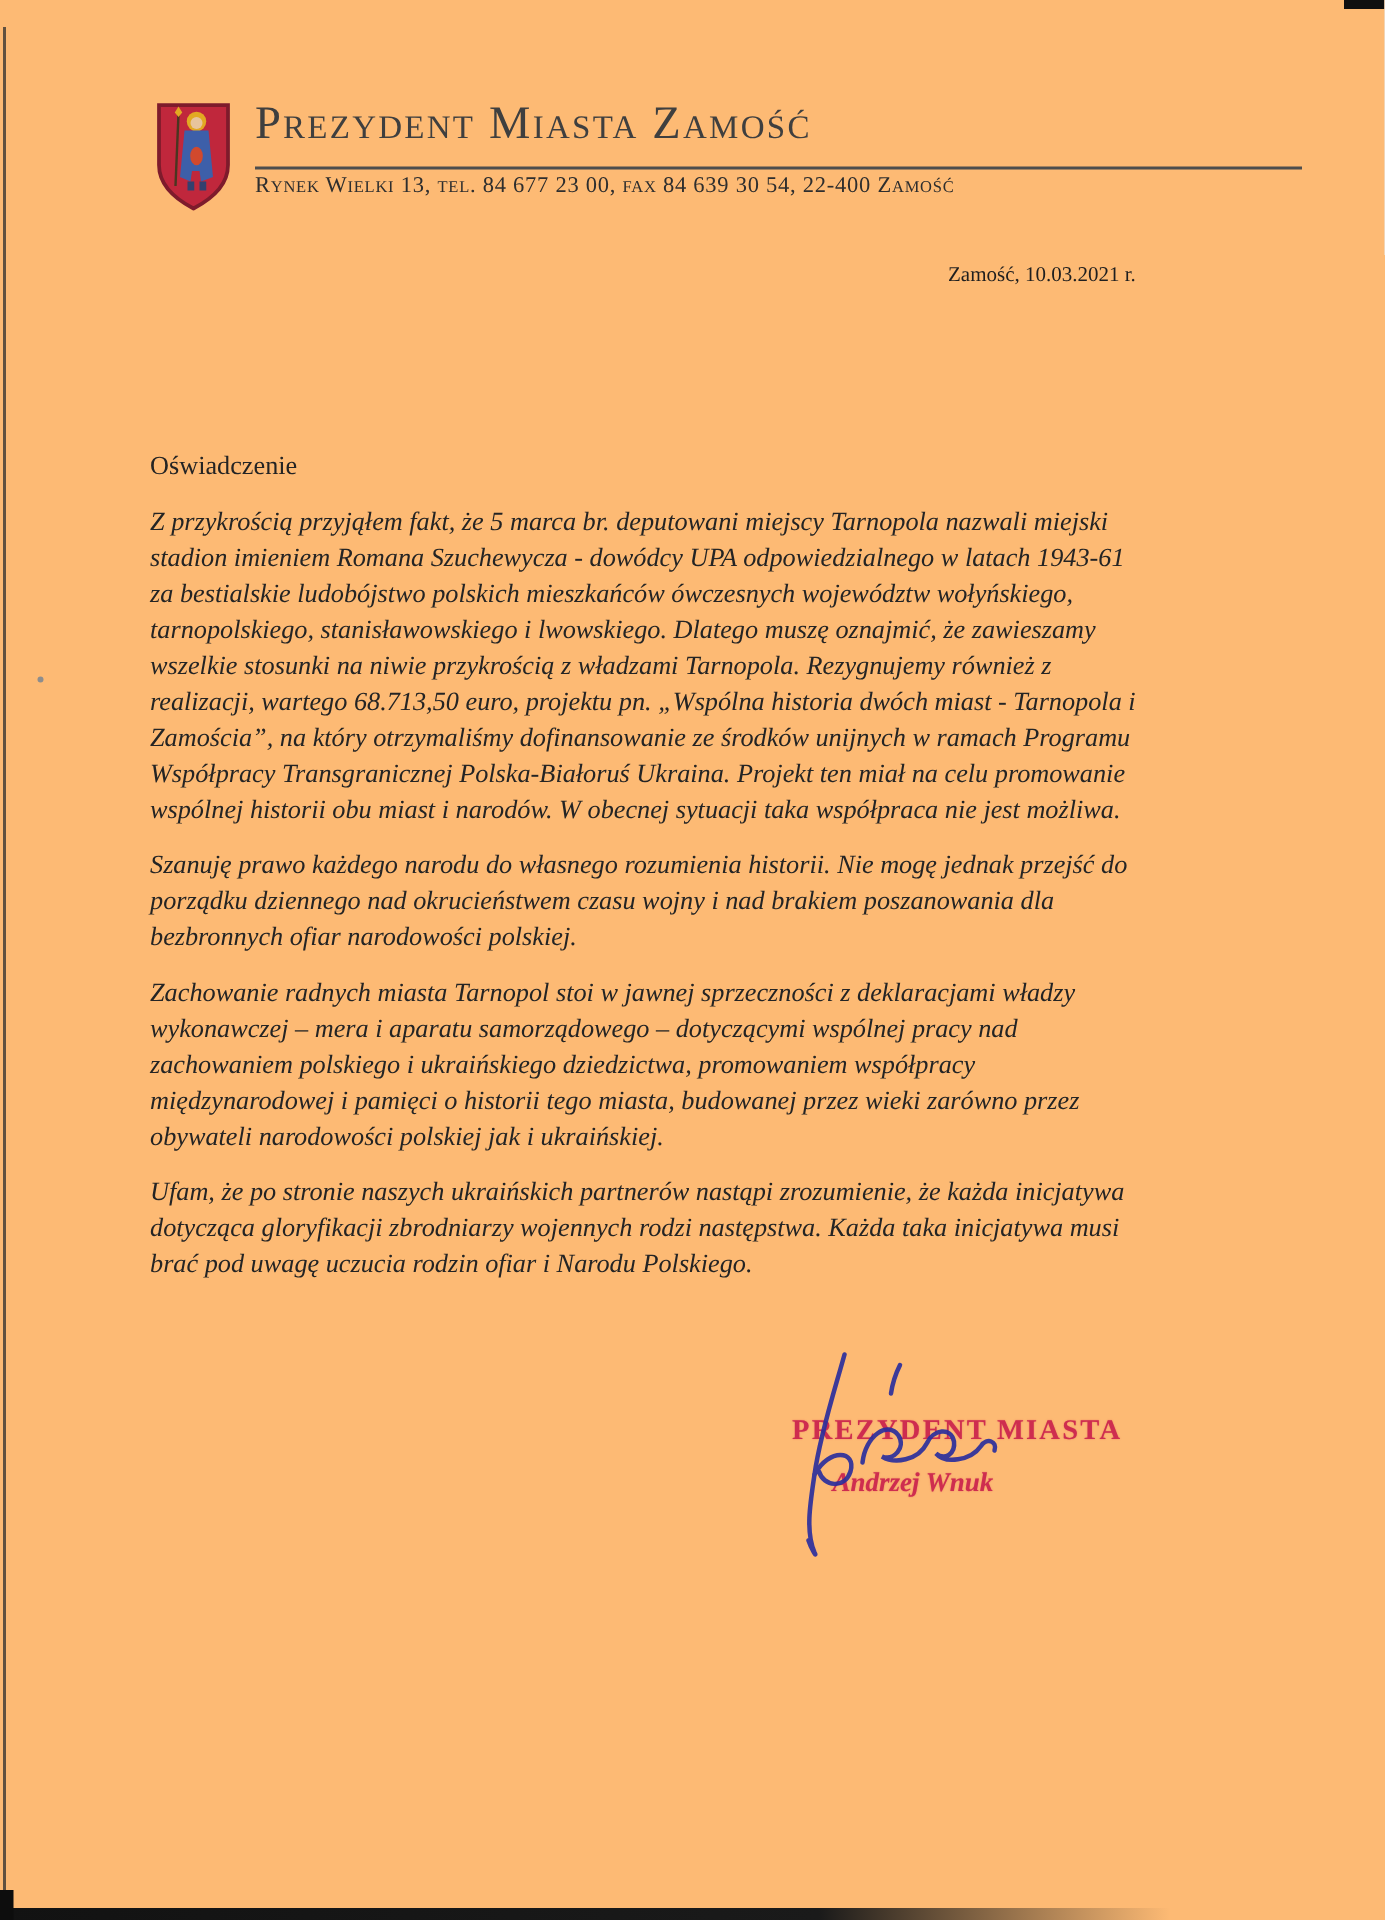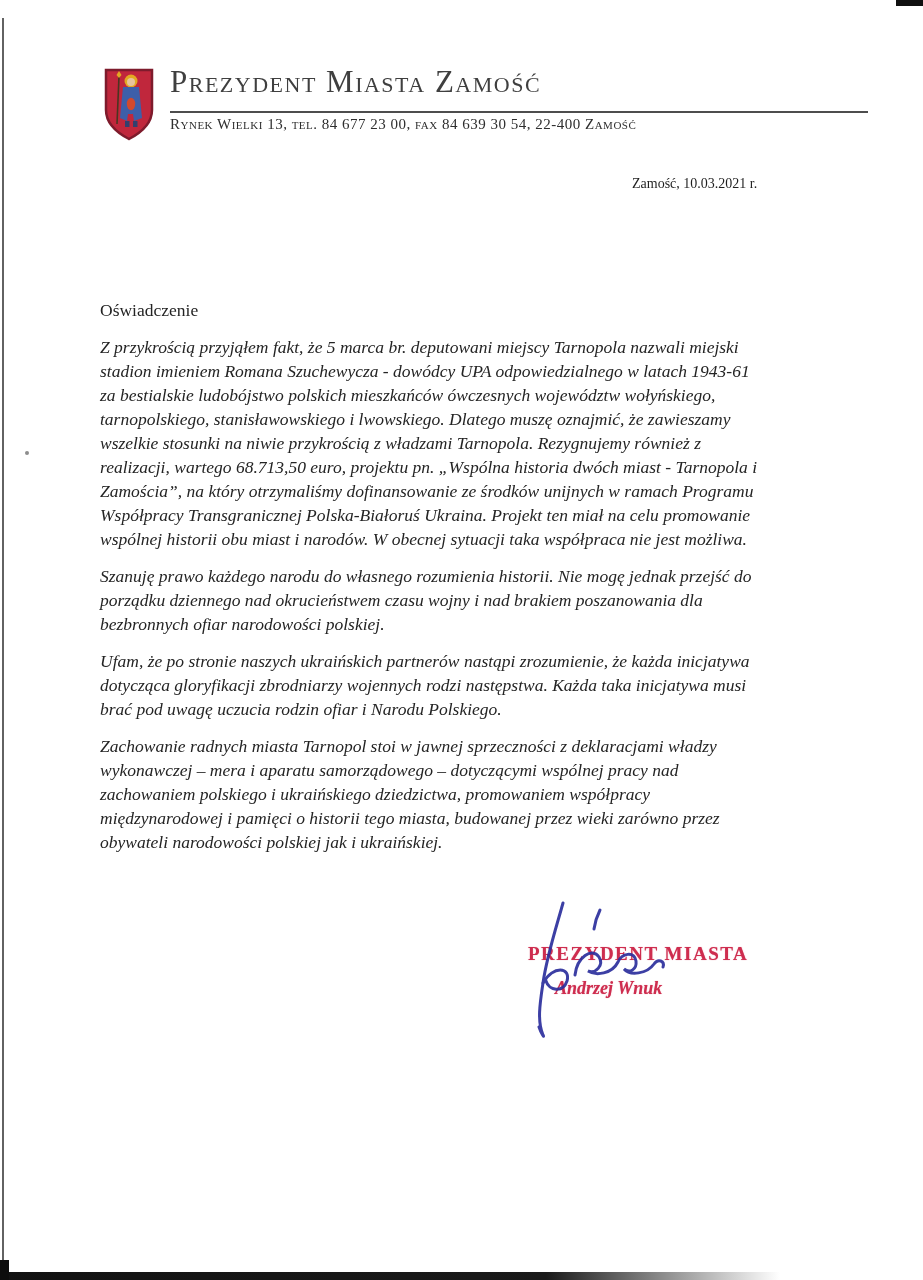--- a/index.html
+++ b/index.html
@@ -1,19 +1,19 @@
 <!DOCTYPE html>
 <html><head>
 <meta charset="utf-8">
 <style>
   html,body{margin:0;padding:0;background:#e8e8e8;}
   .page{
     position:relative;
     width:923px;height:1280px;
-    background:#ffffff;
+    background:#fdba74;
     overflow:hidden;
     font-family:"Liberation Serif","DejaVu Serif",serif;
     color:#232323;
   }
   
   .scan-left-line{position:absolute;left:2px;top:18px;width:2px;height:1262px;background:#2e2e2e;opacity:.75;}
   .scan-bottom-bar{position:absolute;left:0;bottom:0;height:8px;width:780px;
     background:linear-gradient(to right,#121212 0%,#1a1a1a 70%,rgba(20,20,20,0) 100%);}
   .scan-bottom-left-blob{position:absolute;left:0;bottom:0;width:9px;height:20px;background:#0d0d0d;}
   .scan-top-right-patch{position:absolute;right:0;top:0;width:27px;height:6px;background:#101010;}
@@ -100,31 +100,31 @@
       <div class="line">wspólnej historii obu miast i narodów. W obecnej sytuacji taka współpraca nie jest możliwa.</div>
     </div>
 
     <div class="para">
       <div class="line">Szanuję prawo każdego narodu do własnego rozumienia historii. Nie mogę jednak przejść do</div>
       <div class="line">porządku dziennego nad okrucieństwem czasu wojny i nad brakiem poszanowania dla</div>
       <div class="line">bezbronnych ofiar narodowości polskiej.</div>
     </div>
 
     <div class="para">
-      <div class="line">Ufam, że po stronie naszych ukraińskich partnerów nastąpi zrozumienie, że każda inicjatywa</div>
-      <div class="line">dotycząca gloryfikacji zbrodniarzy wojennych rodzi następstwa. Każda taka inicjatywa musi</div>
-      <div class="line">brać pod uwagę uczucia rodzin ofiar i Narodu Polskiego.</div>
-    </div>
-
-    <div class="para">
       <div class="line">Zachowanie radnych miasta Tarnopol stoi w jawnej sprzeczności z deklaracjami władzy</div>
       <div class="line">wykonawczej – mera i aparatu samorządowego – dotyczącymi wspólnej pracy nad</div>
       <div class="line">zachowaniem polskiego i ukraińskiego dziedzictwa, promowaniem współpracy</div>
       <div class="line">międzynarodowej i pamięci o historii tego miasta, budowanej przez wieki zarówno przez</div>
       <div class="line">obywateli narodowości polskiej jak i ukraińskiej.</div>
+    </div>
+
+    <div class="para">
+      <div class="line">Ufam, że po stronie naszych ukraińskich partnerów nastąpi zrozumienie, że każda inicjatywa</div>
+      <div class="line">dotycząca gloryfikacji zbrodniarzy wojennych rodzi następstwa. Każda taka inicjatywa musi</div>
+      <div class="line">brać pod uwagę uczucia rodzin ofiar i Narodu Polskiego.</div>
     </div>
   </div>
 
   <div class="sig-block">
     <div class="stamp-title">PREZYDENT MIASTA</div>
     <div class="stamp-name">Andrzej Wnuk</div>
     <svg class="ink" viewBox="0 0 280 170">
       <g fill="none" stroke="#2c2f9d" stroke-width="3" stroke-linecap="round" opacity="0.92">
         <path d="M 68 18 C 62 40, 52 70, 48 98 C 45 118, 42 136, 48 150 C 50 154, 46 148, 44 142"></path>
         <path d="M 48 98 C 58 80, 76 82, 72 96 C 68 108, 54 106, 51 96"></path>

